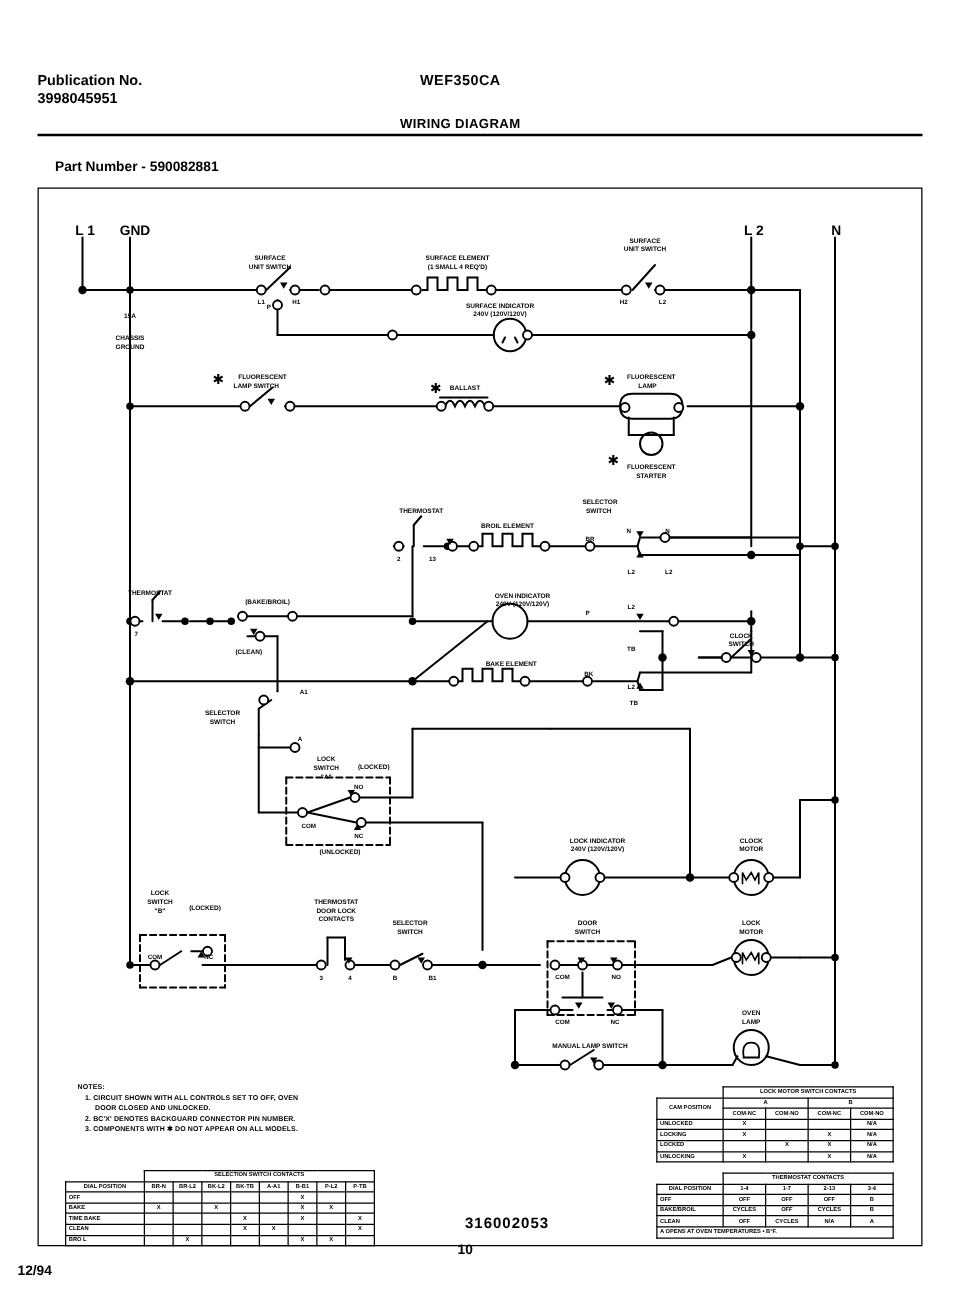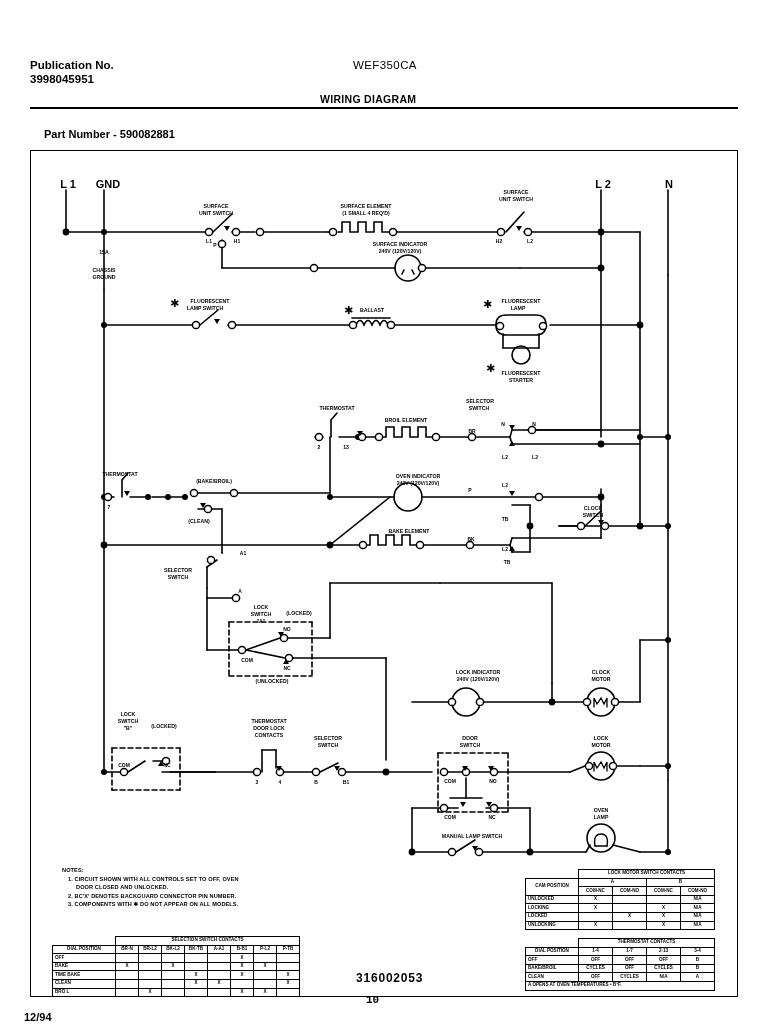--- a/index.html
+++ b/index.html
@@ -2,30 +2,30 @@
 <html><head>
 <meta charset="utf-8">
 <style>
   html,body{margin:0;padding:0;background:#fff;}
   body{width:768px;height:1035px;position:relative;
        font-family:"Liberation Sans",sans-serif;color:#000;overflow:hidden;}
   .pg{position:absolute;inset:0;}
   .abs{position:absolute;}
   
   #pub{left:30px;top:58px;font-size:11.5px;font-weight:bold;line-height:14px;}
-  #model{left:353px;top:59px;font-size:11.5px;font-weight:normal;letter-spacing:.4px;}
+  #model{left:336px;top:59px;font-size:11.5px;font-weight:bold;letter-spacing:.4px;}
   #wd{left:320px;top:93px;font-size:10.5px;font-weight:bold;letter-spacing:.3px;text-align:center;}
   #hrule{left:30px;top:107px;width:708px;height:2px;background:#000;}
   #partno{left:44px;top:128px;font-size:11px;font-weight:bold;}
   
   #frame{left:30px;top:150px;width:706px;height:845px;border:1.5px solid #000;}
   
-  #date{left:24px;top:1011px;font-size:11px;font-weight:bold;}
-  #pageno{left:366px;top:994px;font-size:11px;font-weight:bold;font-family:Liberation Mono, monospace;}
-  #bignum{left:356px;top:971px;font-size:12px;font-weight:bold;letter-spacing:.8px;}
+  #date{left:14px;top:1011px;font-size:11px;font-weight:bold;}
+  #pageno{left:366px;top:994px;font-size:11px;font-weight:bold;}
+  #bignum{left:372px;top:971px;font-size:12px;font-weight:bold;letter-spacing:.8px;}
   
   svg{position:absolute;left:0;top:0;}
   .lbl{font-family:"Liberation Sans",sans-serif;font-weight:bold;}
   
   table{border-collapse:collapse;font-family:"Liberation Sans",sans-serif;
         font-weight:bold;}
   table td,table th{border:1px solid #000;padding:0;text-align:center;
         line-height:1.05;}
   #tbl-sel{position:absolute;left:52px;top:936px;font-size:4.6px;}
   #tbl-sel td,#tbl-sel th{height:7.6px;}

